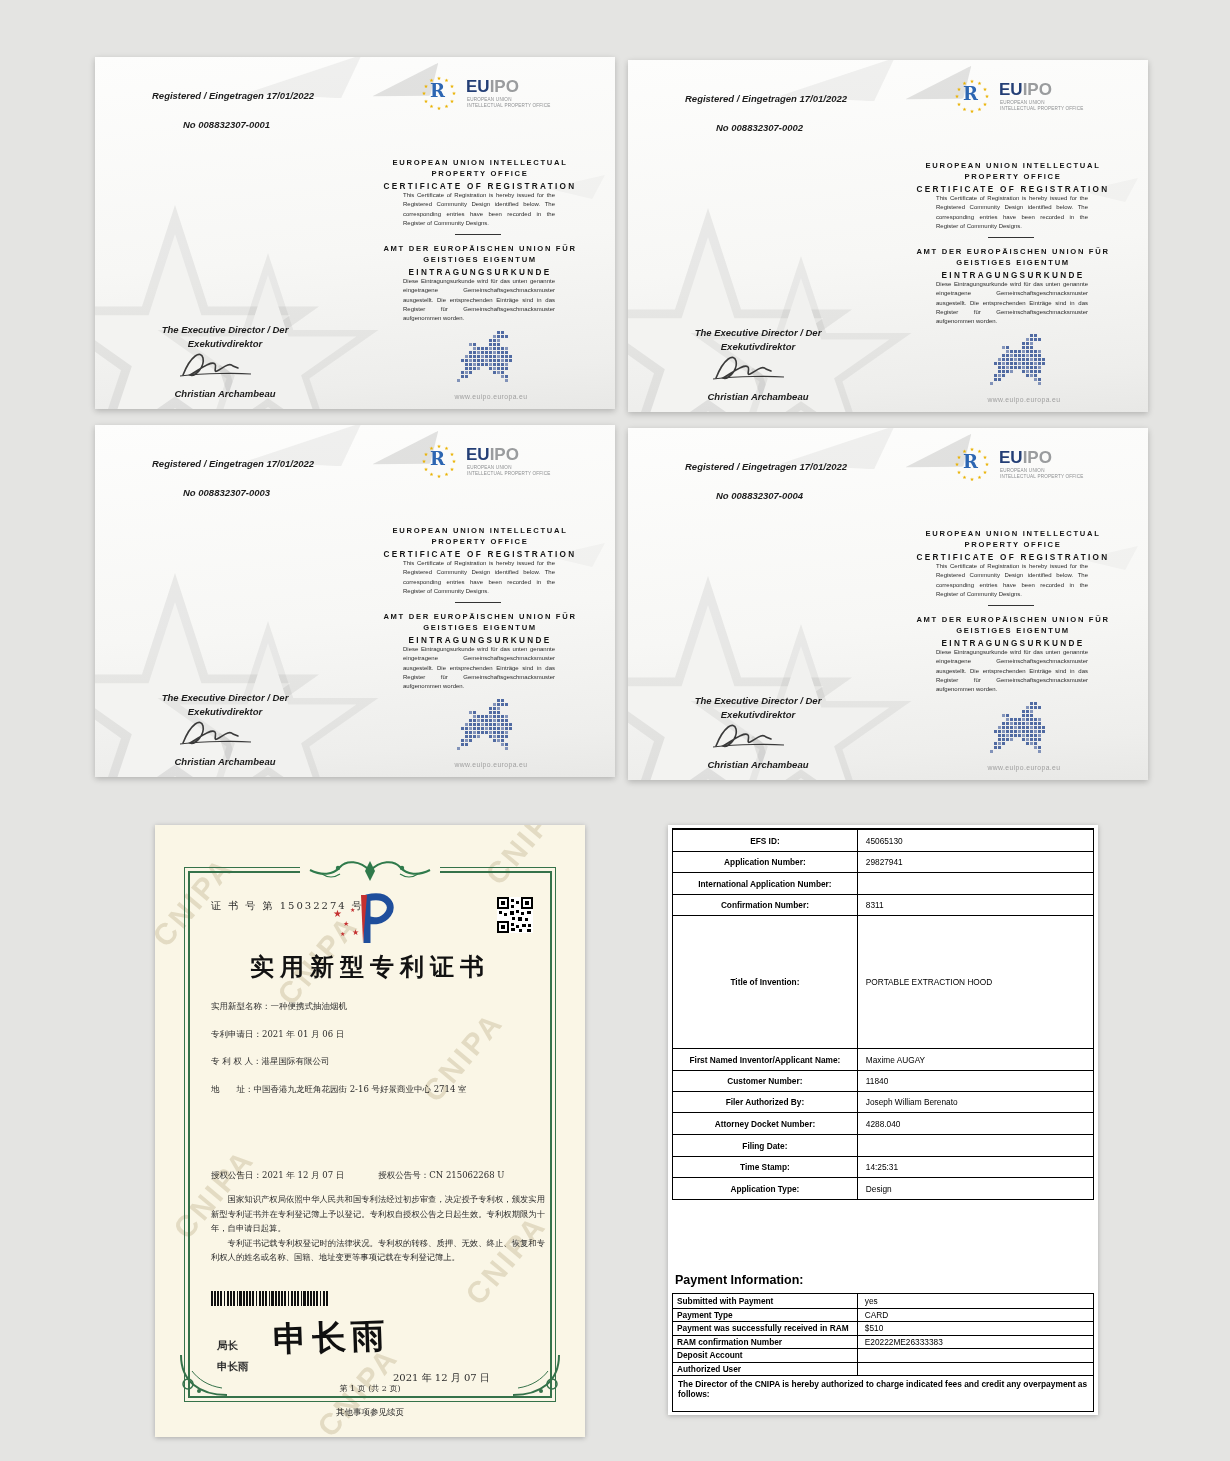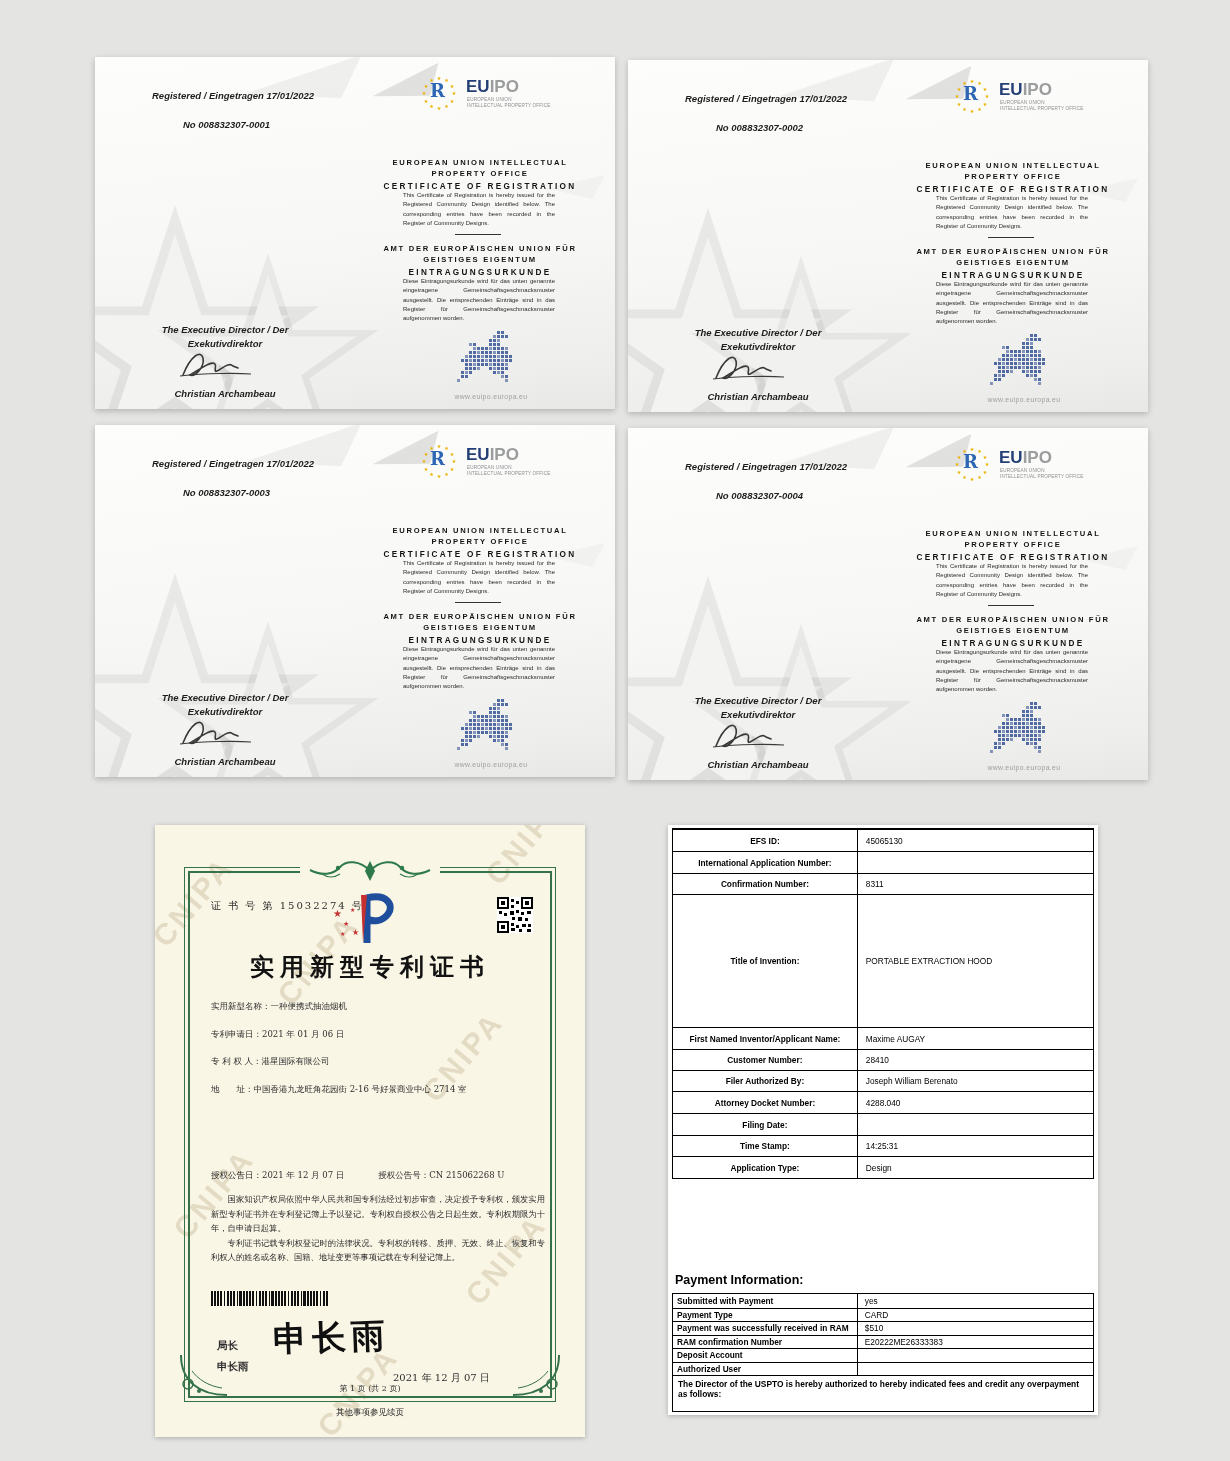--- a/index.html
+++ b/index.html
@@ -220,39 +220,43 @@
     <div class="cn-foot">其他事项参见续页</div>
   </section>
 
   <section class="us">
     <div class="us-table">
       <div id="us-body">
           <div class="u-row" style="height: 22px;">
             <div class="u-label">EFS ID:</div>
             <div class="u-value">45065130</div>
           </div>
+          <div class="u-row" style="height: 21px;">
+            <div class="u-label">Application Number:</div>
+            <div class="u-value">29827941</div>
+          </div>
           <div class="u-row" style="height: 22px;">
             <div class="u-label">International Application Number:</div>
             <div class="u-value"></div>
           </div>
           <div class="u-row" style="height: 21px;">
             <div class="u-label">Confirmation Number:</div>
             <div class="u-value">8311</div>
           </div>
           <div class="u-row" style="height: 133px;">
             <div class="u-label">Title of Invention:</div>
             <div class="u-value">PORTABLE EXTRACTION HOOD</div>
           </div>
           <div class="u-row" style="height: 22px;">
             <div class="u-label">First Named Inventor/Applicant Name:</div>
             <div class="u-value">Maxime  AUGAY</div>
           </div>
           <div class="u-row" style="height: 21px;">
             <div class="u-label">Customer Number:</div>
-            <div class="u-value">28410</div>
+            <div class="u-value">11840</div>
           </div>
           <div class="u-row" style="height: 21px;">
             <div class="u-label">Filer Authorized By:</div>
             <div class="u-value">Joseph William Berenato</div>
           </div>
           <div class="u-row" style="height: 22px;">
             <div class="u-label">Attorney Docket Number:</div>
             <div class="u-value">4288.040</div>
           </div>
           <div class="u-row" style="height: 22px;">
@@ -290,21 +294,21 @@
           </div>
           <div class="p-row">
             <div class="p-label">Deposit Account</div>
             <div class="p-value"></div>
           </div>
           <div class="p-row">
             <div class="p-label">Authorized User</div>
             <div class="p-value"></div>
           </div>
         </div>
-      <div class="p-note">The Director of the USPTO is hereby authorized to hereby indicated fees and credit any overpayment as follows:</div>
+      <div class="p-note">The Director of the CNIPA is hereby authorized to charge indicated fees and credit any overpayment as follows:</div>
     </div>
   </section>
 
 <div class="cert" style="left: 95px; top: 57px;">
     <div class="wm-star s1">
         <div class="in"></div>
       </div>
     <div class="wm-star s2">
         <div class="in"></div>
       </div>

